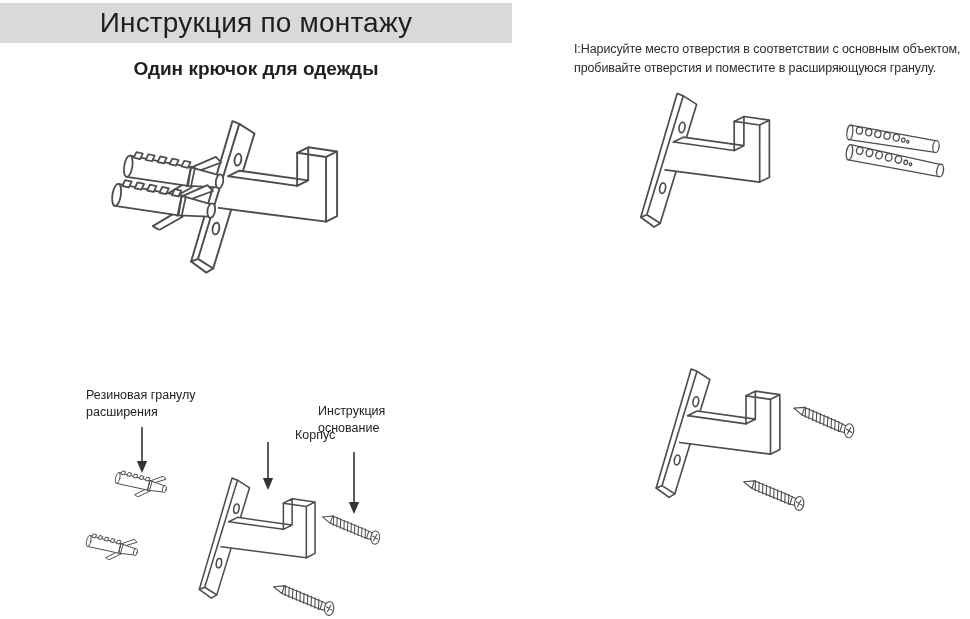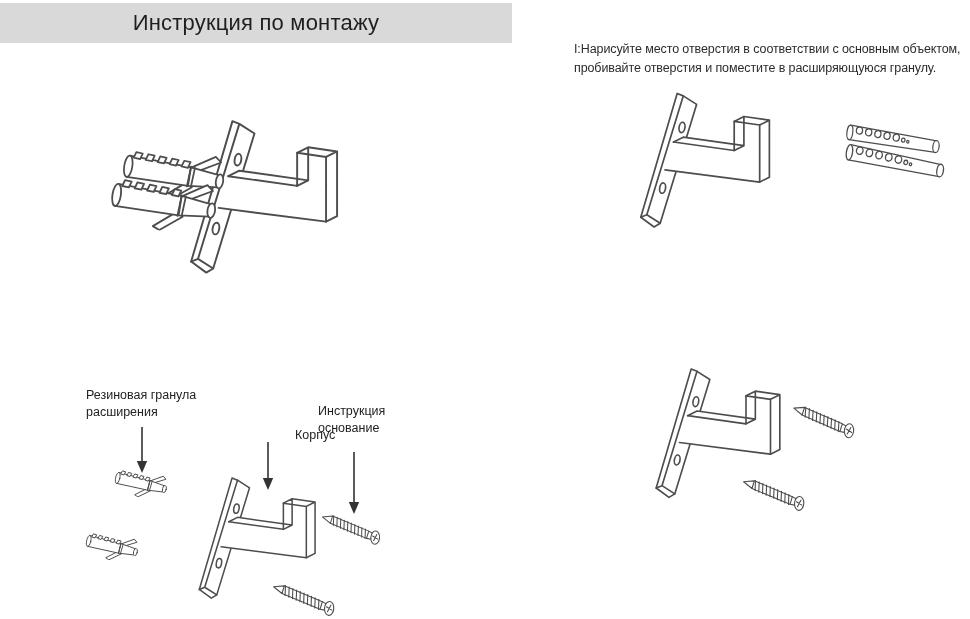--- a/index.html
+++ b/index.html
@@ -4,21 +4,21 @@
 <style>
   html,body{margin:0;padding:0;background:#fff;}
   .canvas{
     position:relative;width:970px;height:619px;background:#fff;overflow:hidden;
     font-family:"Liberation Sans","DejaVu Sans",sans-serif;color:#262626;
   }
   .header-bar{
     position:absolute;left:0;top:3px;width:512px;height:40px;background:#d9d9d9;
     display:flex;align-items:center;justify-content:center;
   }
-  .page-title{font-size:22px;color:#1f1f1f;letter-spacing:.2px;}
+  .page-title{font-size:28px;color:#1f1f1f;letter-spacing:.2px;}
   .subtitle{
     position:absolute;left:0;top:58px;width:512px;text-align:center;
     font-size:19px;font-weight:700;color:#1f1f1f;
   }
   .step-text{
     position:absolute;font-size:12.5px;line-height:19px;color:#2b2b2b;
     white-space:pre-line;letter-spacing:-0.1px;
   }
   .step1{left:574px;top:40px;width:400px;}
   .step2{left:576px;top:289px;width:380px;}
@@ -103,20 +103,21 @@
           <ellipse cx="60.5" cy="14.5" rx="4.6" ry="7" transform="rotate(-12 60.5 14.5)"></ellipse>
           <path fill="none" d="M57.4,13.7 L63.6,15.3 M61.2,10.9 L59.8,18.1"></path>
         </g>
       </symbol>
     </defs>
   </svg>
 
   <div class="header-bar">
     <span class="page-title">Инструкция по монтажу</span>
   </div>
+  <div class="subtitle">Один крючок для одежды</div>
 
   <div class="step-text step1">I:Нарисуйте место отверстия в соответствии с основным объектом,
 пробивайте отверстия и поместите в расширяющуюся гранулу.</div>
 
   <svg class="art" style="left:173px;top:106px;width:207px;height:179px" viewBox="0 0 150 130">
       <use href="#sym-hook"></use>
     </svg>
   <svg class="art" style="left:118px;top:149px;width:135px;height:54px;transform:rotate(9deg)" viewBox="0 0 100 40">
       <use href="#sym-dowel-winged"></use>
     </svg>
@@ -137,21 +138,21 @@
   <svg class="art" style="left:641px;top:356px;width:175px;height:152px" viewBox="0 0 150 130">
       <use href="#sym-hook"></use>
     </svg>
   <svg class="art" style="left:790px;top:410px;width:80px;height:26px;transform:rotate(18deg)" viewBox="0 0 80 26">
       <use href="#sym-screw"></use>
     </svg>
   <svg class="art" style="left:740px;top:483px;width:80px;height:26px;transform:rotate(17deg)" viewBox="0 0 80 26">
       <use href="#sym-screw"></use>
     </svg>
 
-  <div class="part-label label1">Резиновая гранула
+  <div class="part-label label1">Резиновая гранулу
 расширения</div>
   <div class="part-label label2">Корпус</div>
   <div class="part-label label3">Инструкция
 основание</div>
 
   <svg class="arrow" style="left:135px;top:427px" width="14" height="46" viewBox="0 0 14 46">
     <line x1="7" y1="0" x2="7" y2="35"></line>
       <polygon points="1.8,34 12.2,34 7,46"></polygon>
   </svg>
   <svg class="arrow" style="left:261px;top:442px" width="14" height="48" viewBox="0 0 14 48">

